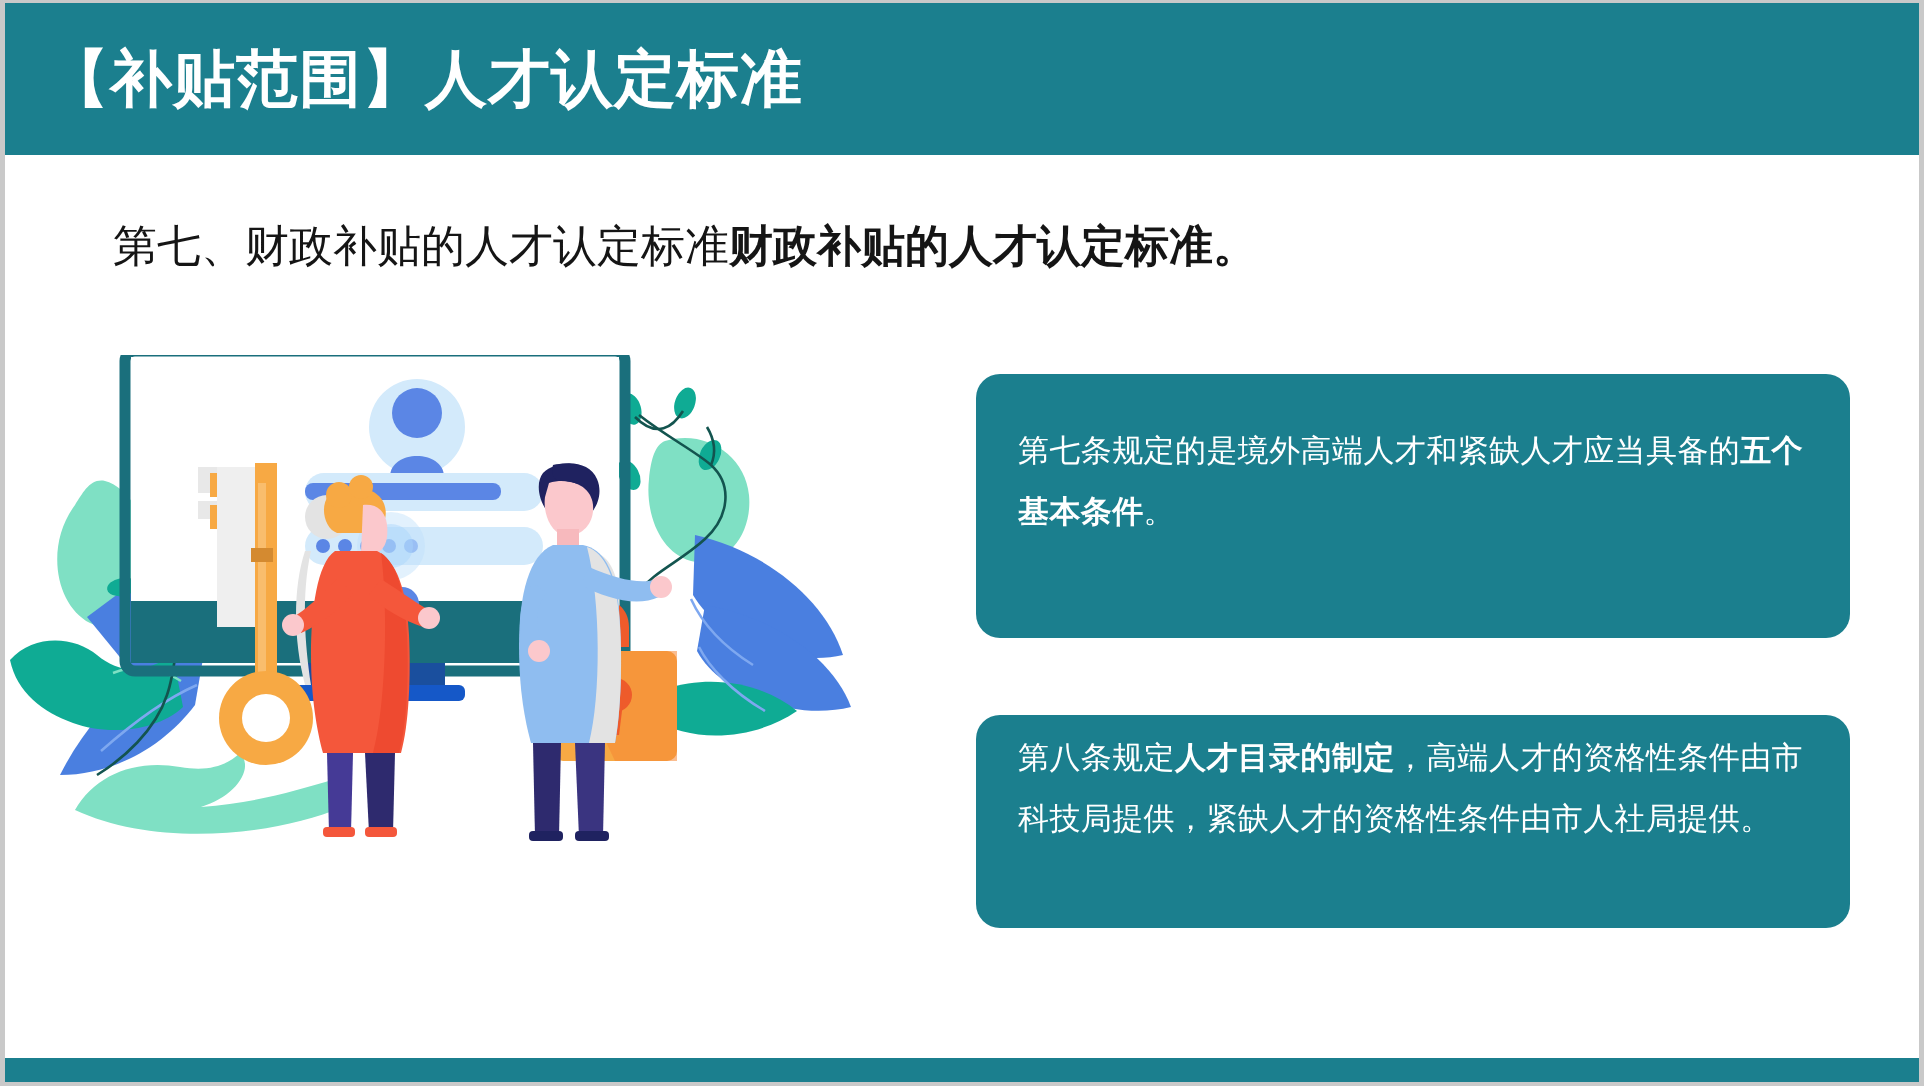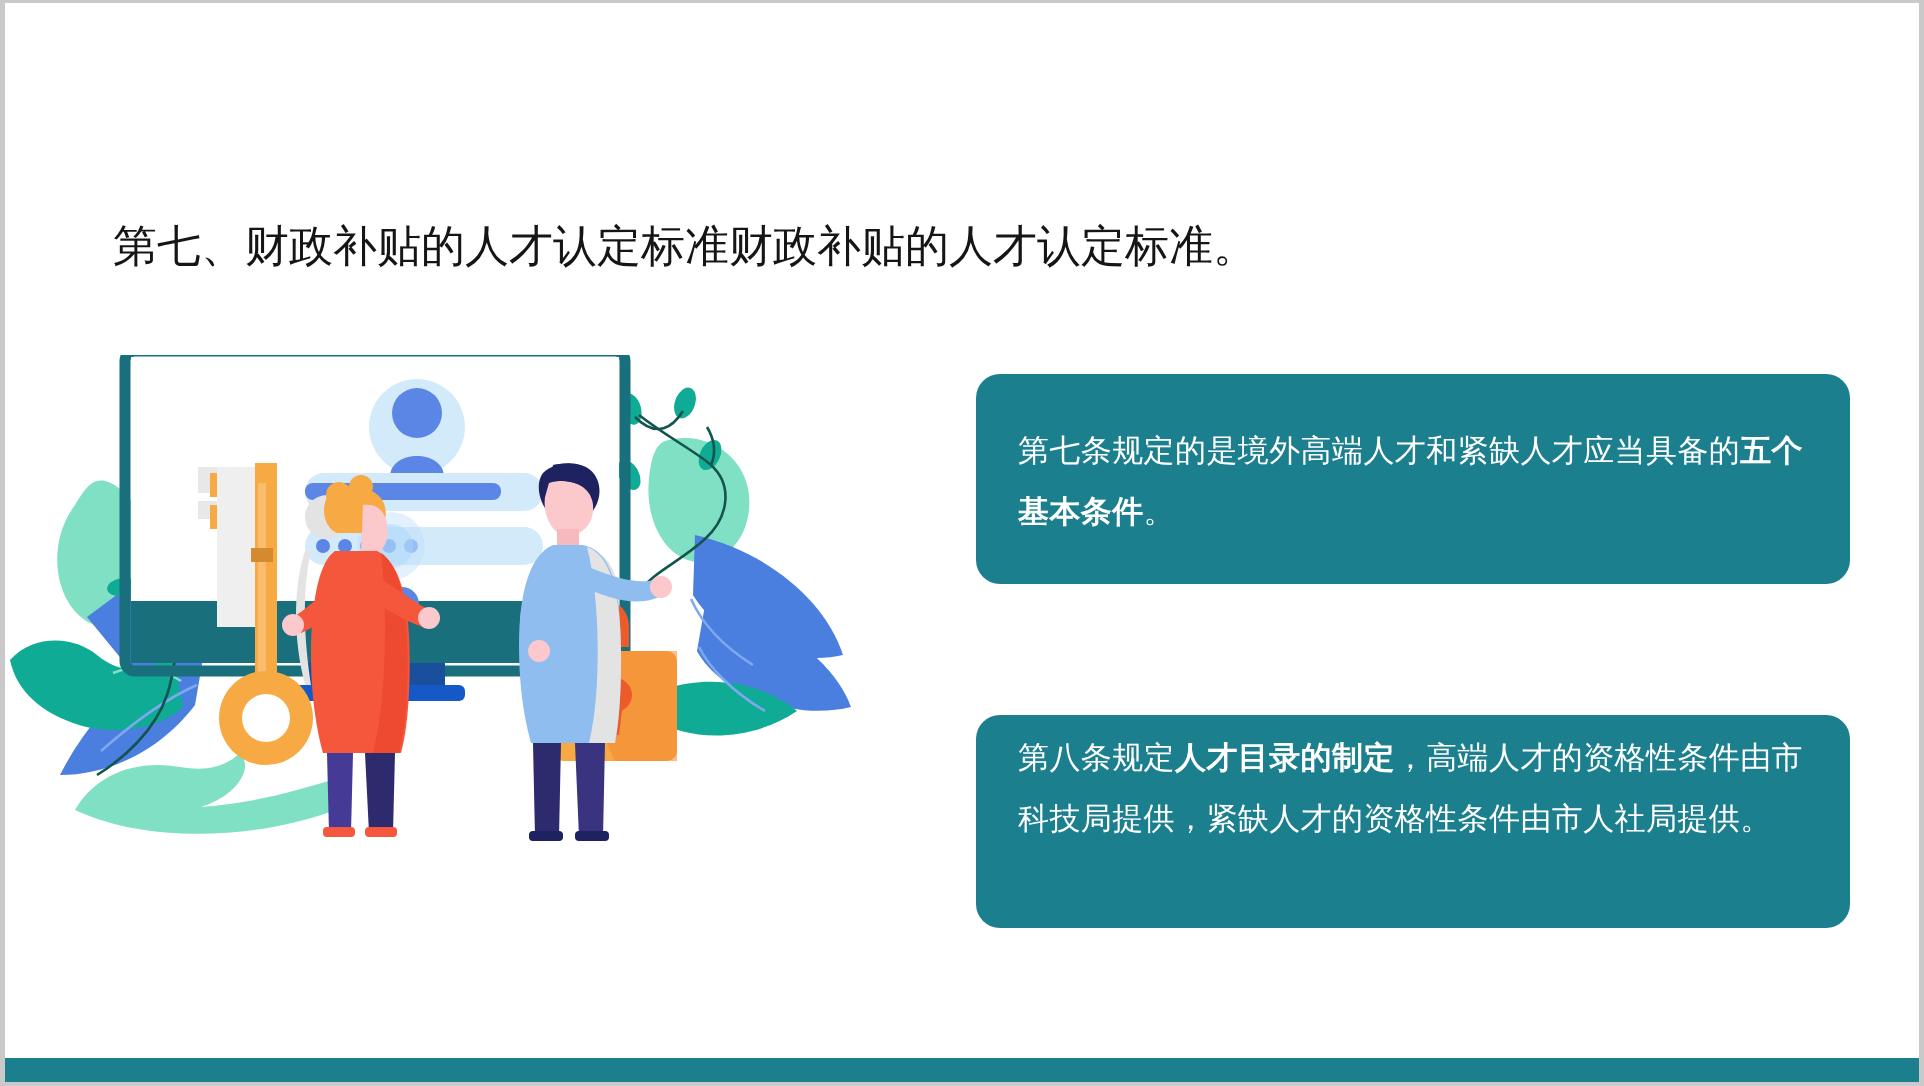--- a/index.html
+++ b/index.html
@@ -53,21 +53,21 @@
     left: 108px;
     top: 212px;
     width: 1700px;
     font-family: "DejaVu Serif", "Liberation Serif", serif;
     font-size: 44px;
     line-height: 62px;
     color: #151515;
     white-space: nowrap;
   }
   #subtitle .plain { font-weight: 400; }
-  #subtitle .strong { font-weight: 400; }
+  #subtitle .strong { font-weight: 700; }
 
   
   #illustration {
     position: absolute;
     left: 0px;
     top: 352px;
     width: 910px;
     height: 500px;
   }
   #illustration svg { display: block; width: 100%; height: 100%; }
@@ -84,41 +84,44 @@
     left: 42px;
     right: 42px;
     color: #ffffff;
     font-family: "DejaVu Serif", "Liberation Serif", serif;
     font-size: 31px;
     line-height: 61px;
     letter-spacing: .4px;
   }
   .card-text .strong { font-weight: 700; }
 
-  #card-one   { left: 971px; top: 371px; width: 874px; height: 210px; }
+  #card-one   { left: 971px; top: 371px; width: 874px; height: 264px; }
   #card-one .card-text { top: 46px; }
 
   #card-two   { left: 971px; top: 712px; width: 874px; height: 213px; }
   #card-two .card-text { top: 12px; }
 
   
   #footer-bar {
     position: absolute;
     left: 0;
     bottom: 0;
     width: 1914px;
     height: 24px;
     background: #1b7f8e;
   }
 </style>
 </head>
 <body>
 
 <div id="slide">
 
+  <div id="header-bar">
+    <div id="slide-title">【补贴范围】人才认定标准</div>
+  </div>
 
   <div id="subtitle">
     <span class="plain">第七、财政补贴的人才认定标准</span><span class="strong">财政补贴的人才认定标准。</span>
   </div>
 
   <div id="illustration">
     <svg viewBox="0 0 910 500" xmlns="http://www.w3.org/2000/svg" aria-hidden="true">
       <defs>
         <clipPath id="scr">
           <rect x="155" y="0" width="420" height="300" rx="6"></rect>

